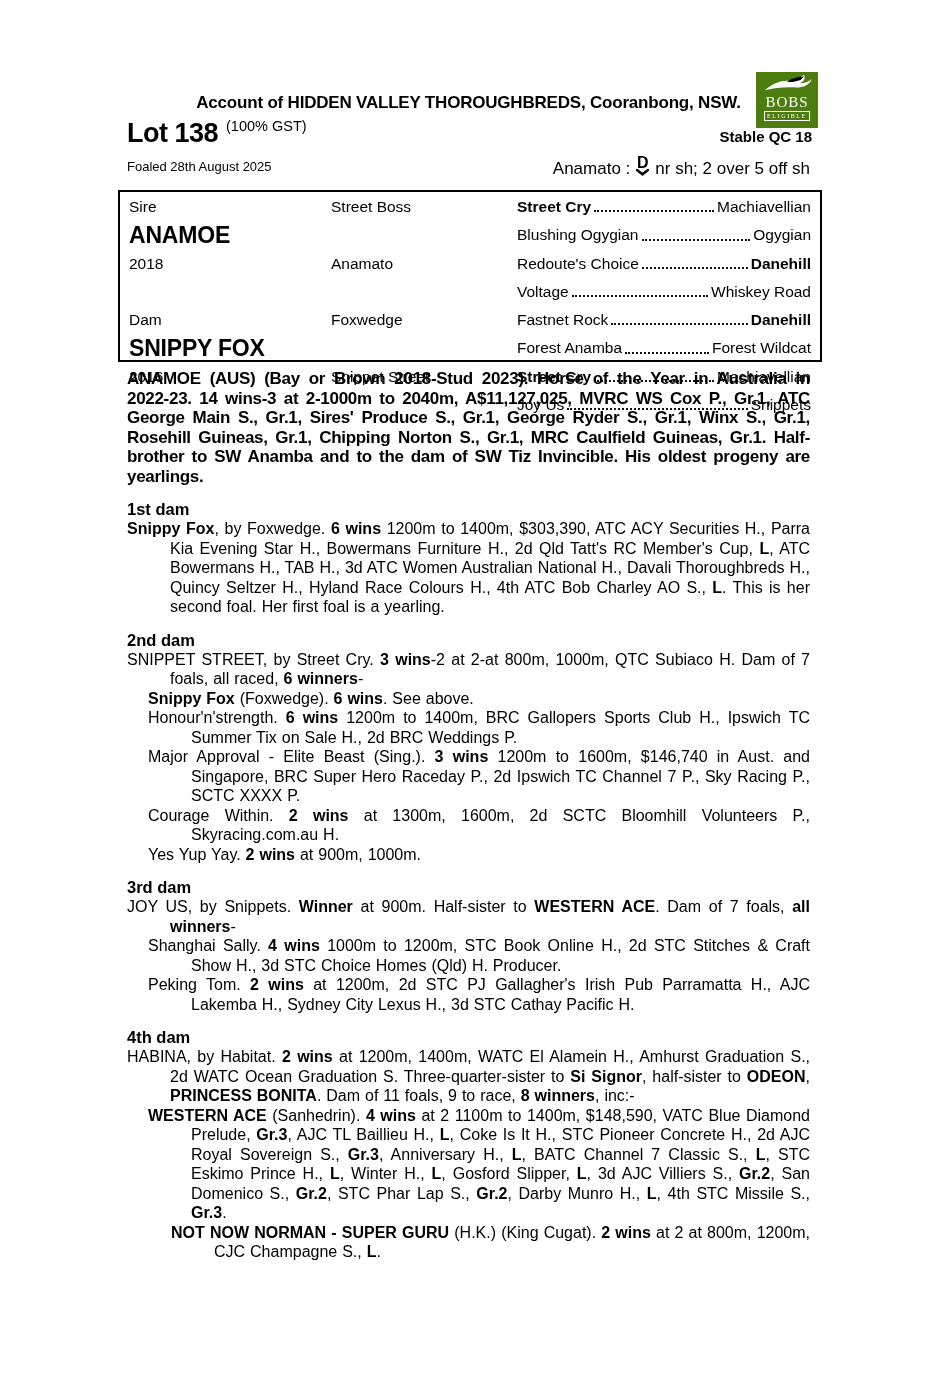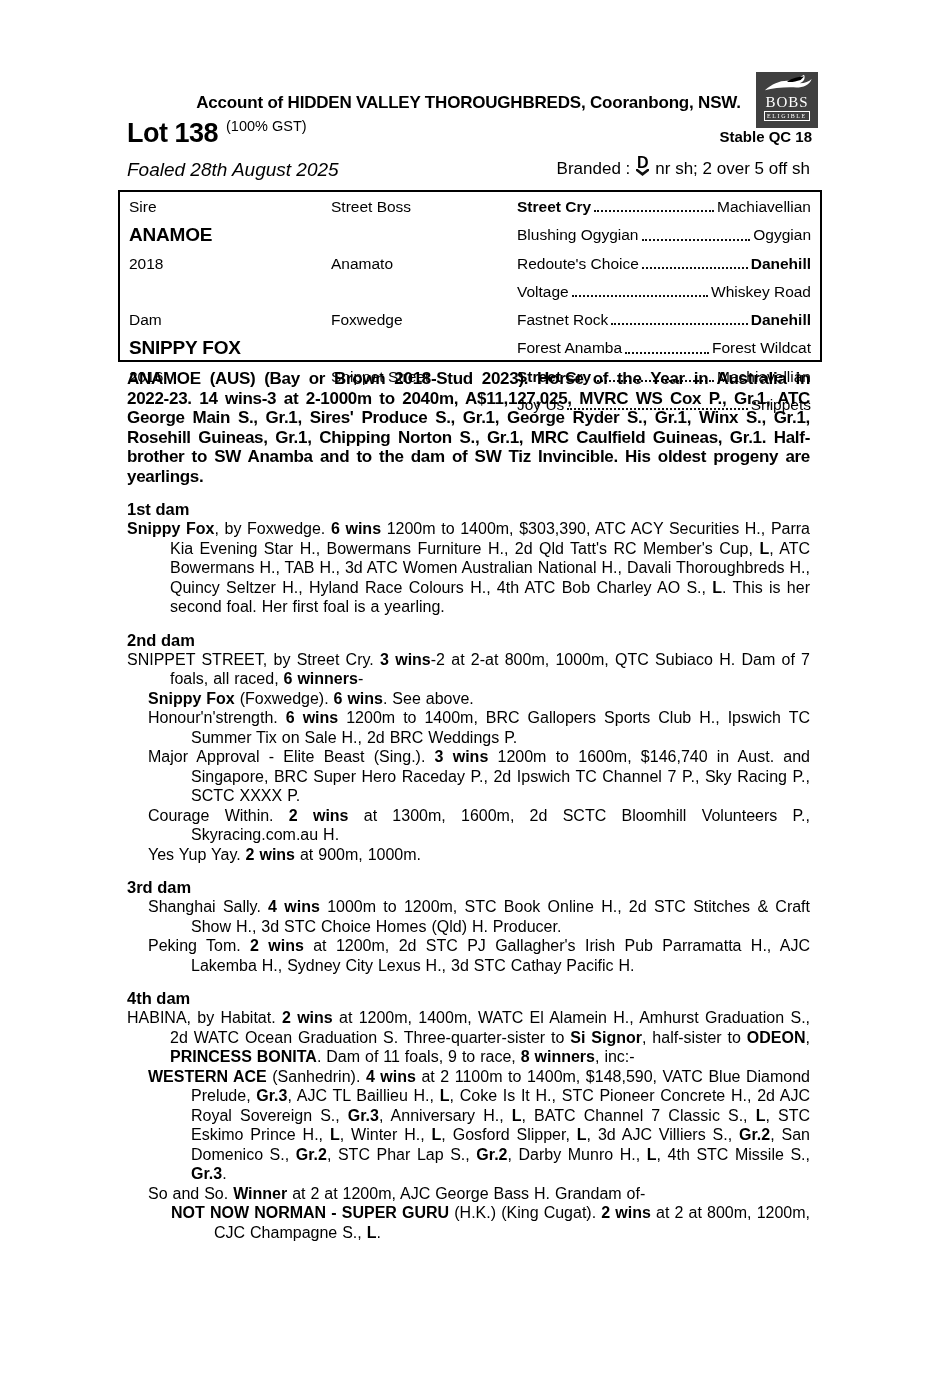--- a/index.html
+++ b/index.html
@@ -3,46 +3,46 @@
 <meta charset="utf-8">
 <style>
   html,body { margin:0; padding:0; background:#ffffff; }
   .page {
     position:relative; width:938px; height:1400px; background:#ffffff;
     font-family:"Liberation Sans", sans-serif; color:#000; overflow:hidden;
   }
   
   .bobs {
     position:absolute; left:756px; top:72px; width:62px; height:56px;
-    background:#404040; color:#fff; display:flex; flex-direction:column;
+    background:#4d7c0f; color:#fff; display:flex; flex-direction:column;
     align-items:center; justify-content:flex-start; box-sizing:border-box; padding-top:2px;
   }
   .bobs-word { font-family:"Liberation Serif", serif; font-size:15px; line-height:15px; letter-spacing:1px; font-weight:400; }
   .bobs-sub  { font-family:"Liberation Serif", serif; font-size:6px; line-height:8px; letter-spacing:1.6px; border:1px solid #fff; padding:0 2px; margin-top:1px; }
   
   .account { position:absolute; left:127px; top:93px; width:683px; text-align:center; font-weight:bold; font-size:17px; letter-spacing:-0.2px; white-space:nowrap; }
   .lotrow  { position:absolute; left:127px; top:118px; display:flex; align-items:flex-start; gap:8px; }
   .lot     { font-size:27px; font-weight:bold; letter-spacing:-0.5px; }
   .gst     { font-size:14.5px; }
   .colt-title { position:absolute; left:127px; top:124px; width:683px; text-align:center; font-size:23px; font-weight:bold; letter-spacing:1px; }
   .stable  { position:absolute; right:126px; top:128px; font-size:15px; font-weight:bold; }
-  .foaled  { position:absolute; left:127px; top:159px; font-size:19px;font-style:italic; }
+  .foaled  { position:absolute; left:127px; top:159px; font-size:13px; }
   .branded { position:absolute; right:128px; top:159px; font-size:17px; display:flex; align-items:center; gap:6px; }
   .brand-glyph { display:inline-flex; flex-direction:column; align-items:center; line-height:1; position:relative; top:-3px; }
   .brand-glyph .bd { font-weight:bold; font-size:16px; line-height:12px; letter-spacing:0; }
   
   .pedigree {
     position:absolute; left:118px; top:190px; width:704px; height:172px;
     border:2px solid #000; box-sizing:border-box; padding:5px 9px 0 9px;
     display:grid; grid-template-columns:194px 178px 1fr; grid-auto-rows:20.3px;
     font-size:15.5px;
     gap:8px;
   }
   .pcell   { line-height:20.3px; white-space:nowrap; }
-  .bigname { font-size:19px; font-weight:bold; letter-spacing:-0.2px; }
+  .bigname { font-size:23px; font-weight:bold; letter-spacing:-0.2px; }
   .lrow    { display:flex; align-items:flex-end; line-height:20.3px; }
   .ln,.rn  { white-space:nowrap;text-align:center; }
   .dots    { flex:1 1 auto; border-bottom:2px dotted #111; margin:0 3px 5px 3px; min-width:8px; }
   .b       { font-weight:bold; }
   
   .main { position:absolute; left:127px; top:369px; width:683px; font-size:16px; line-height:19.5px; text-align:justify; }
   .sirenote { margin:0 0 0 0; font-weight:bold; font-size:17px; line-height:19.5px; letter-spacing:-0.3px; word-spacing:1.5px; }
   .dam-heading { font-weight:bold; font-size:16.5px; line-height:20px; margin:13px 0 0 0; text-align:left; }
   p.para { margin:0; word-spacing:0.5px; }
   .ind0 { padding-left:43px; text-indent:-43px; }
@@ -68,21 +68,21 @@
   <div class="account">Account of HIDDEN VALLEY THOROUGHBREDS, Cooranbong, NSW.</div>
 
   <div class="lotrow">
     <span class="lot">Lot 138</span>
     <span class="gst">(100% GST)</span>
   </div>
   <div class="stable">Stable QC 18</div>
 
   <div class="foaled">Foaled 28th August 2025</div>
   <div class="branded">
-    <span>Branded :</span>
+    <span>Anamato :</span>
     <span class="brand-glyph">
       <span class="bd">D</span>
       <svg width="13" height="7" viewBox="0 0 13 7" aria-hidden="true">
         <path d="M1 1 L6.5 5.3 L12 1" fill="none" stroke="#111" stroke-width="2.6" stroke-linecap="round"></path>
       </svg>
     </span>
     <span>nr sh; 2 over 5 off sh</span>
   </div>
 
   <div class="pedigree" id="pedigree">
@@ -144,23 +144,23 @@
         <div class="dam-heading">1st dam</div>
         <p class="para ind0"><b>Snippy Fox</b><span>, by Foxwedge. </span><b>6 wins</b><span> 1200m to 1400m, $303,390, ATC ACY Securities H., Parra Kia Evening Star H., Bowermans Furniture H., 2d Qld Tatt's RC Member's Cup, </span><b>L</b><span>, ATC Bowermans H., TAB H., 3d ATC Women Australian National H., Davali Thoroughbreds H., Quincy Seltzer H., Hyland Race Colours H., 4th ATC Bob Charley AO S., </span><b>L</b><span>. This is her second foal. Her first foal is a yearling.</span></p>
         <div class="dam-heading">2nd dam</div>
         <p class="para ind0"><span>SNIPPET STREET, by Street Cry. </span><b>3 wins</b><span>-2 at 2-at 800m, 1000m, QTC Subiaco H. Dam of 7 foals, all raced, </span><b>6 winners</b><span>-</span></p>
         <p class="para ind1"><b>Snippy Fox</b><span> (Foxwedge). </span><b>6 wins</b><span>. See above.</span></p>
         <p class="para ind1"><span>Honour'n'strength. </span><b>6 wins</b><span> 1200m to 1400m, BRC Gallopers Sports Club H., Ipswich TC Summer Tix on Sale H., 2d BRC Weddings P.</span></p>
         <p class="para ind1"><span>Major Approval - Elite Beast (Sing.). </span><b>3 wins</b><span> 1200m to 1600m, $146,740 in Aust. and Singapore, BRC Super Hero Raceday P., 2d Ipswich TC Channel 7 P., Sky Racing P., SCTC XXXX P.</span></p>
         <p class="para ind1"><span>Courage Within. </span><b>2 wins</b><span> at 1300m, 1600m, 2d SCTC Bloomhill Volunteers P., Skyracing.com.au H.</span></p>
         <p class="para ind1"><span>Yes Yup Yay. </span><b>2 wins</b><span> at 900m, 1000m.</span></p>
         <div class="dam-heading">3rd dam</div>
+        <p class="para ind0"><span>JOY US, by Snippets. </span><b>Winner</b><span> at 900m. Half-sister to </span><b>WESTERN ACE</b><span>. Dam of 7 foals, </span><b>all winners</b><span>-</span></p>
         <p class="para ind1"><span>Shanghai Sally. </span><b>4 wins</b><span> 1000m to 1200m, STC Book Online H., 2d STC Stitches &amp; Craft Show H., 3d STC Choice Homes (Qld) H. Producer.</span></p>
         <p class="para ind1"><span>Peking Tom. </span><b>2 wins</b><span> at 1200m, 2d STC PJ Gallagher's Irish Pub Parramatta H., AJC Lakemba H., Sydney City Lexus H., 3d STC Cathay Pacific H.</span></p>
         <div class="dam-heading">4th dam</div>
         <p class="para ind0"><span>HABINA, by Habitat. </span><b>2 wins</b><span> at 1200m, 1400m, WATC El Alamein H., Amhurst Graduation S., 2d WATC Ocean Graduation S. Three-quarter-sister to </span><b>Si Signor</b><span>, half-sister to </span><b>ODEON</b><span>, </span><b>PRINCESS BONITA</b><span>. Dam of 11 foals, 9 to race, </span><b>8 winners</b><span>, inc:-</span></p>
         <p class="para ind1"><b>WESTERN ACE</b><span> (Sanhedrin). </span><b>4 wins</b><span> at 2 1100m to 1400m, $148,590, VATC Blue Diamond Prelude, </span><b>Gr.3</b><span>, AJC TL Baillieu H., </span><b>L</b><span>, Coke Is It H., STC Pioneer Concrete H., 2d AJC Royal Sovereign S., </span><b>Gr.3</b><span>, Anniversary H., </span><b>L</b><span>, BATC Channel 7 Classic S., </span><b>L</b><span>, STC Eskimo Prince H., </span><b>L</b><span>, Winter H., </span><b>L</b><span>, Gosford Slipper, </span><b>L</b><span>, 3d AJC Villiers S., </span><b>Gr.2</b><span>, San Domenico S., </span><b>Gr.2</b><span>, STC Phar Lap S., </span><b>Gr.2</b><span>, Darby Munro H., </span><b>L</b><span>, 4th STC Missile S., </span><b>Gr.3</b><span>.</span></p>
-        <p class="para ind1"><span>So and So. </span><b>Winner</b><span> at 2 at 1200m, AJC George Bass H. Grandam of-</span></p>
         <p class="para ind2"><b>NOT NOW NORMAN - SUPER GURU</b><span> (H.K.) (King Cugat). </span><b>2 wins</b><span> at 2 at 800m, 1200m, CJC Champagne S., </span><b>L</b><span>.</span></p>
       </div>
   </div>
 
 </div>
 
 </body></html>

